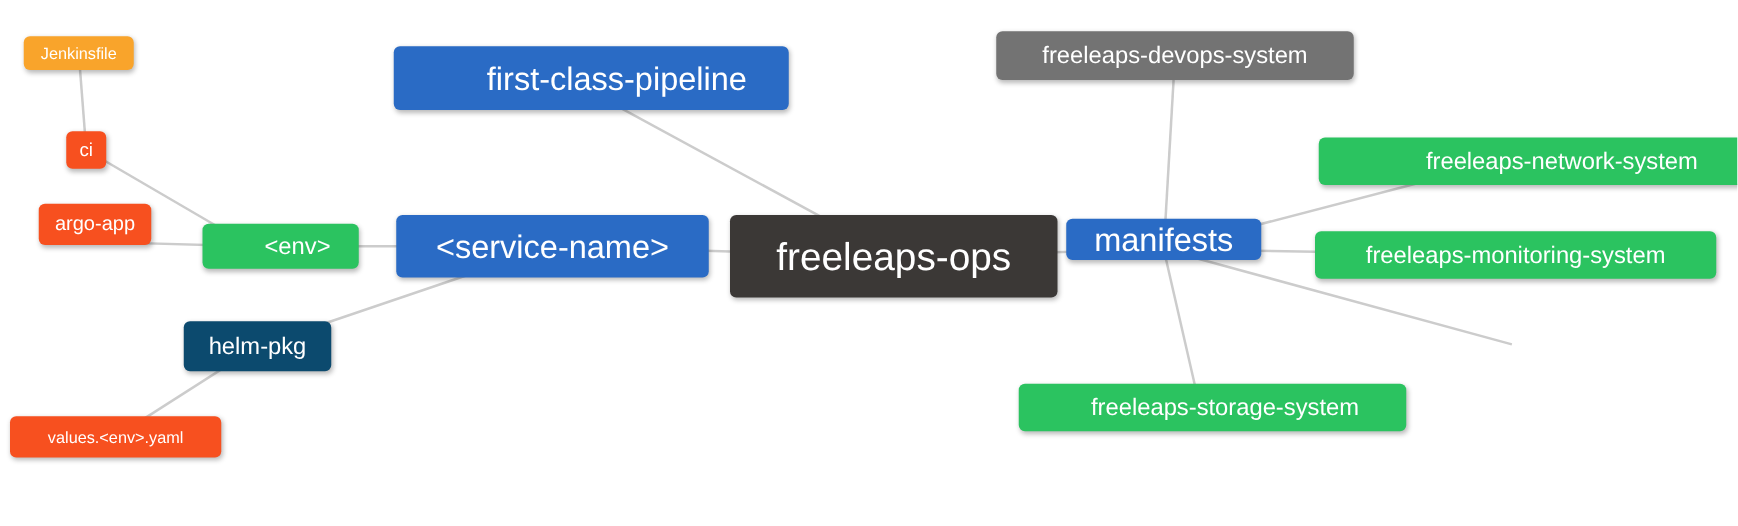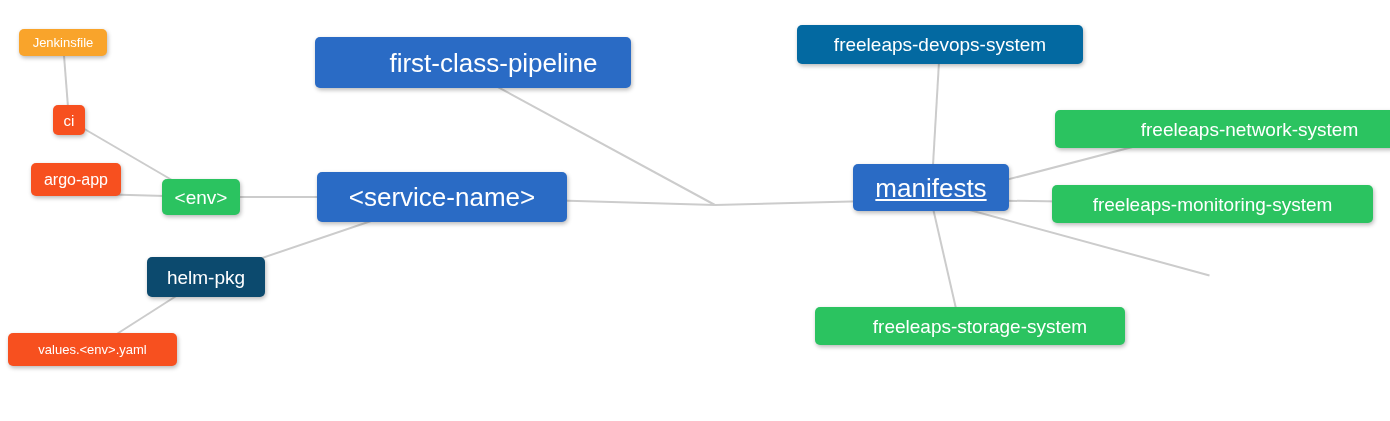--- a/index.html
+++ b/index.html
@@ -32,27 +32,27 @@
     box-shadow: 1px 2px 4px rgba(0,0,0,0.28);
     white-space: nowrap;
     cursor: pointer;
     line-height: 1;
     user-select: none;
   }
   
   .n-jenkinsfile          { left: 19px;   top: 29px;  width: 88px;  height: 27px; font-size: 13px; }
   .n-ci                   { left: 53px;   top: 105px; width: 32px;  height: 30px; font-size: 15px; }
   .n-argo_app             { left: 31px;   top: 163px; width: 90px;  height: 33px; font-size: 16px; }
-  .n-env                  { left: 162px;  top: 179px; width: 78px;  height: 36px; font-size: 19px; }
+  .n-env                  { left: 162px;  top: 179px; width: 98px;  height: 36px; font-size: 19px; padding-left: 27px; }
   .n-helm_pkg             { left: 147px;  top: 257px; width: 118px; height: 40px; font-size: 19px; }
   .n-values_env_yaml      { left: 8px;    top: 333px; width: 169px; height: 33px; font-size: 13px; }
   .n-first_class_pipeline { left: 315px;  top: 37px;  width: 275px; height: 51px; font-size: 26px; padding-left: 41px; }
   .n-service_name         { left: 317px;  top: 172px; width: 250px; height: 50px; font-size: 26px; }
   .n-freeleaps_ops        { left: 584px;  top: 172px; width: 262px; height: 66px; font-size: 31px; }
-  .n-manifests            { left: 853px;  top: 164px; width: 156px; height: 47px; font-size: 26px; text-decoration: underline; }
+  .n-manifests            { left: 853px;  top: 175px; width: 156px; height: 33px; font-size: 26px; }
   .n-devops_system        { left: 797px;  top: 25px;  width: 286px; height: 39px; font-size: 19px; }
   .n-network_system       { left: 1055px; top: 110px; width: 293px; height: 38px; font-size: 19px; padding-left: 48px; }
   .n-monitoring_system    { left: 1052px; top: 185px; width: 321px; height: 38px; font-size: 19px; }
   .n-controls_system      { left: 1062px; top: 256px; width: 295px; height: 39px; font-size: 19px; }
   .n-storage_system       { left: 815px;  top: 307px; width: 290px; height: 38px; font-size: 19px; padding-left: 20px; }
 </style>
 </head>
 <body>
 
 <div id="canvas">
@@ -74,18 +74,19 @@
     </svg>
 
   <div class="node n-jenkinsfile" style="background: rgb(249, 164, 43); color: rgb(255, 255, 255);">Jenkinsfile</div>
   <div class="node n-ci" style="background: rgb(247, 80, 31); color: rgb(255, 255, 255);">ci</div>
   <div class="node n-argo_app" style="background: rgb(247, 80, 31); color: rgb(255, 255, 255);">argo-app</div>
   <div class="node n-env" style="background: rgb(43, 195, 96); color: rgb(255, 255, 255);">&lt;env&gt;</div>
   <div class="node n-helm_pkg" style="background: #0c4a6e; color: rgb(255, 255, 255);">helm-pkg</div>
   <div class="node n-values_env_yaml" style="background: rgb(247, 80, 31); color: rgb(255, 255, 255);">values.&lt;env&gt;.yaml</div>
   <div class="node n-first_class_pipeline" style="background: rgb(42, 107, 197); color: rgb(255, 255, 255);">first-class-pipeline</div>
   <div class="node n-service_name" style="background: rgb(42, 107, 197); color: rgb(255, 255, 255);">&lt;service-name&gt;</div>
+  <div class="node n-freeleaps_ops" style="background: rgb(59, 56, 54); color: rgb(255, 255, 255);">freeleaps-ops</div>
   <div class="node n-manifests" style="background: rgb(42, 107, 197); color: rgb(255, 255, 255);">manifests</div>
-  <div class="node n-devops_system" style="background: #0369a1; color: rgb(255, 255, 255);">freeleaps-devops-system</div>
+  <div class="node n-devops_system" style="background: #737373; color: rgb(255, 255, 255);">freeleaps-devops-system</div>
   <div class="node n-network_system" style="background: rgb(43, 195, 96); color: rgb(255, 255, 255);">freeleaps-network-system</div>
   <div class="node n-monitoring_system" style="background: rgb(43, 195, 96); color: rgb(255, 255, 255);">freeleaps-monitoring-system</div>
   <div class="node n-storage_system" style="background: rgb(43, 195, 96); color: rgb(255, 255, 255);">freeleaps-storage-system</div>
 </div>
 
 </body></html>

